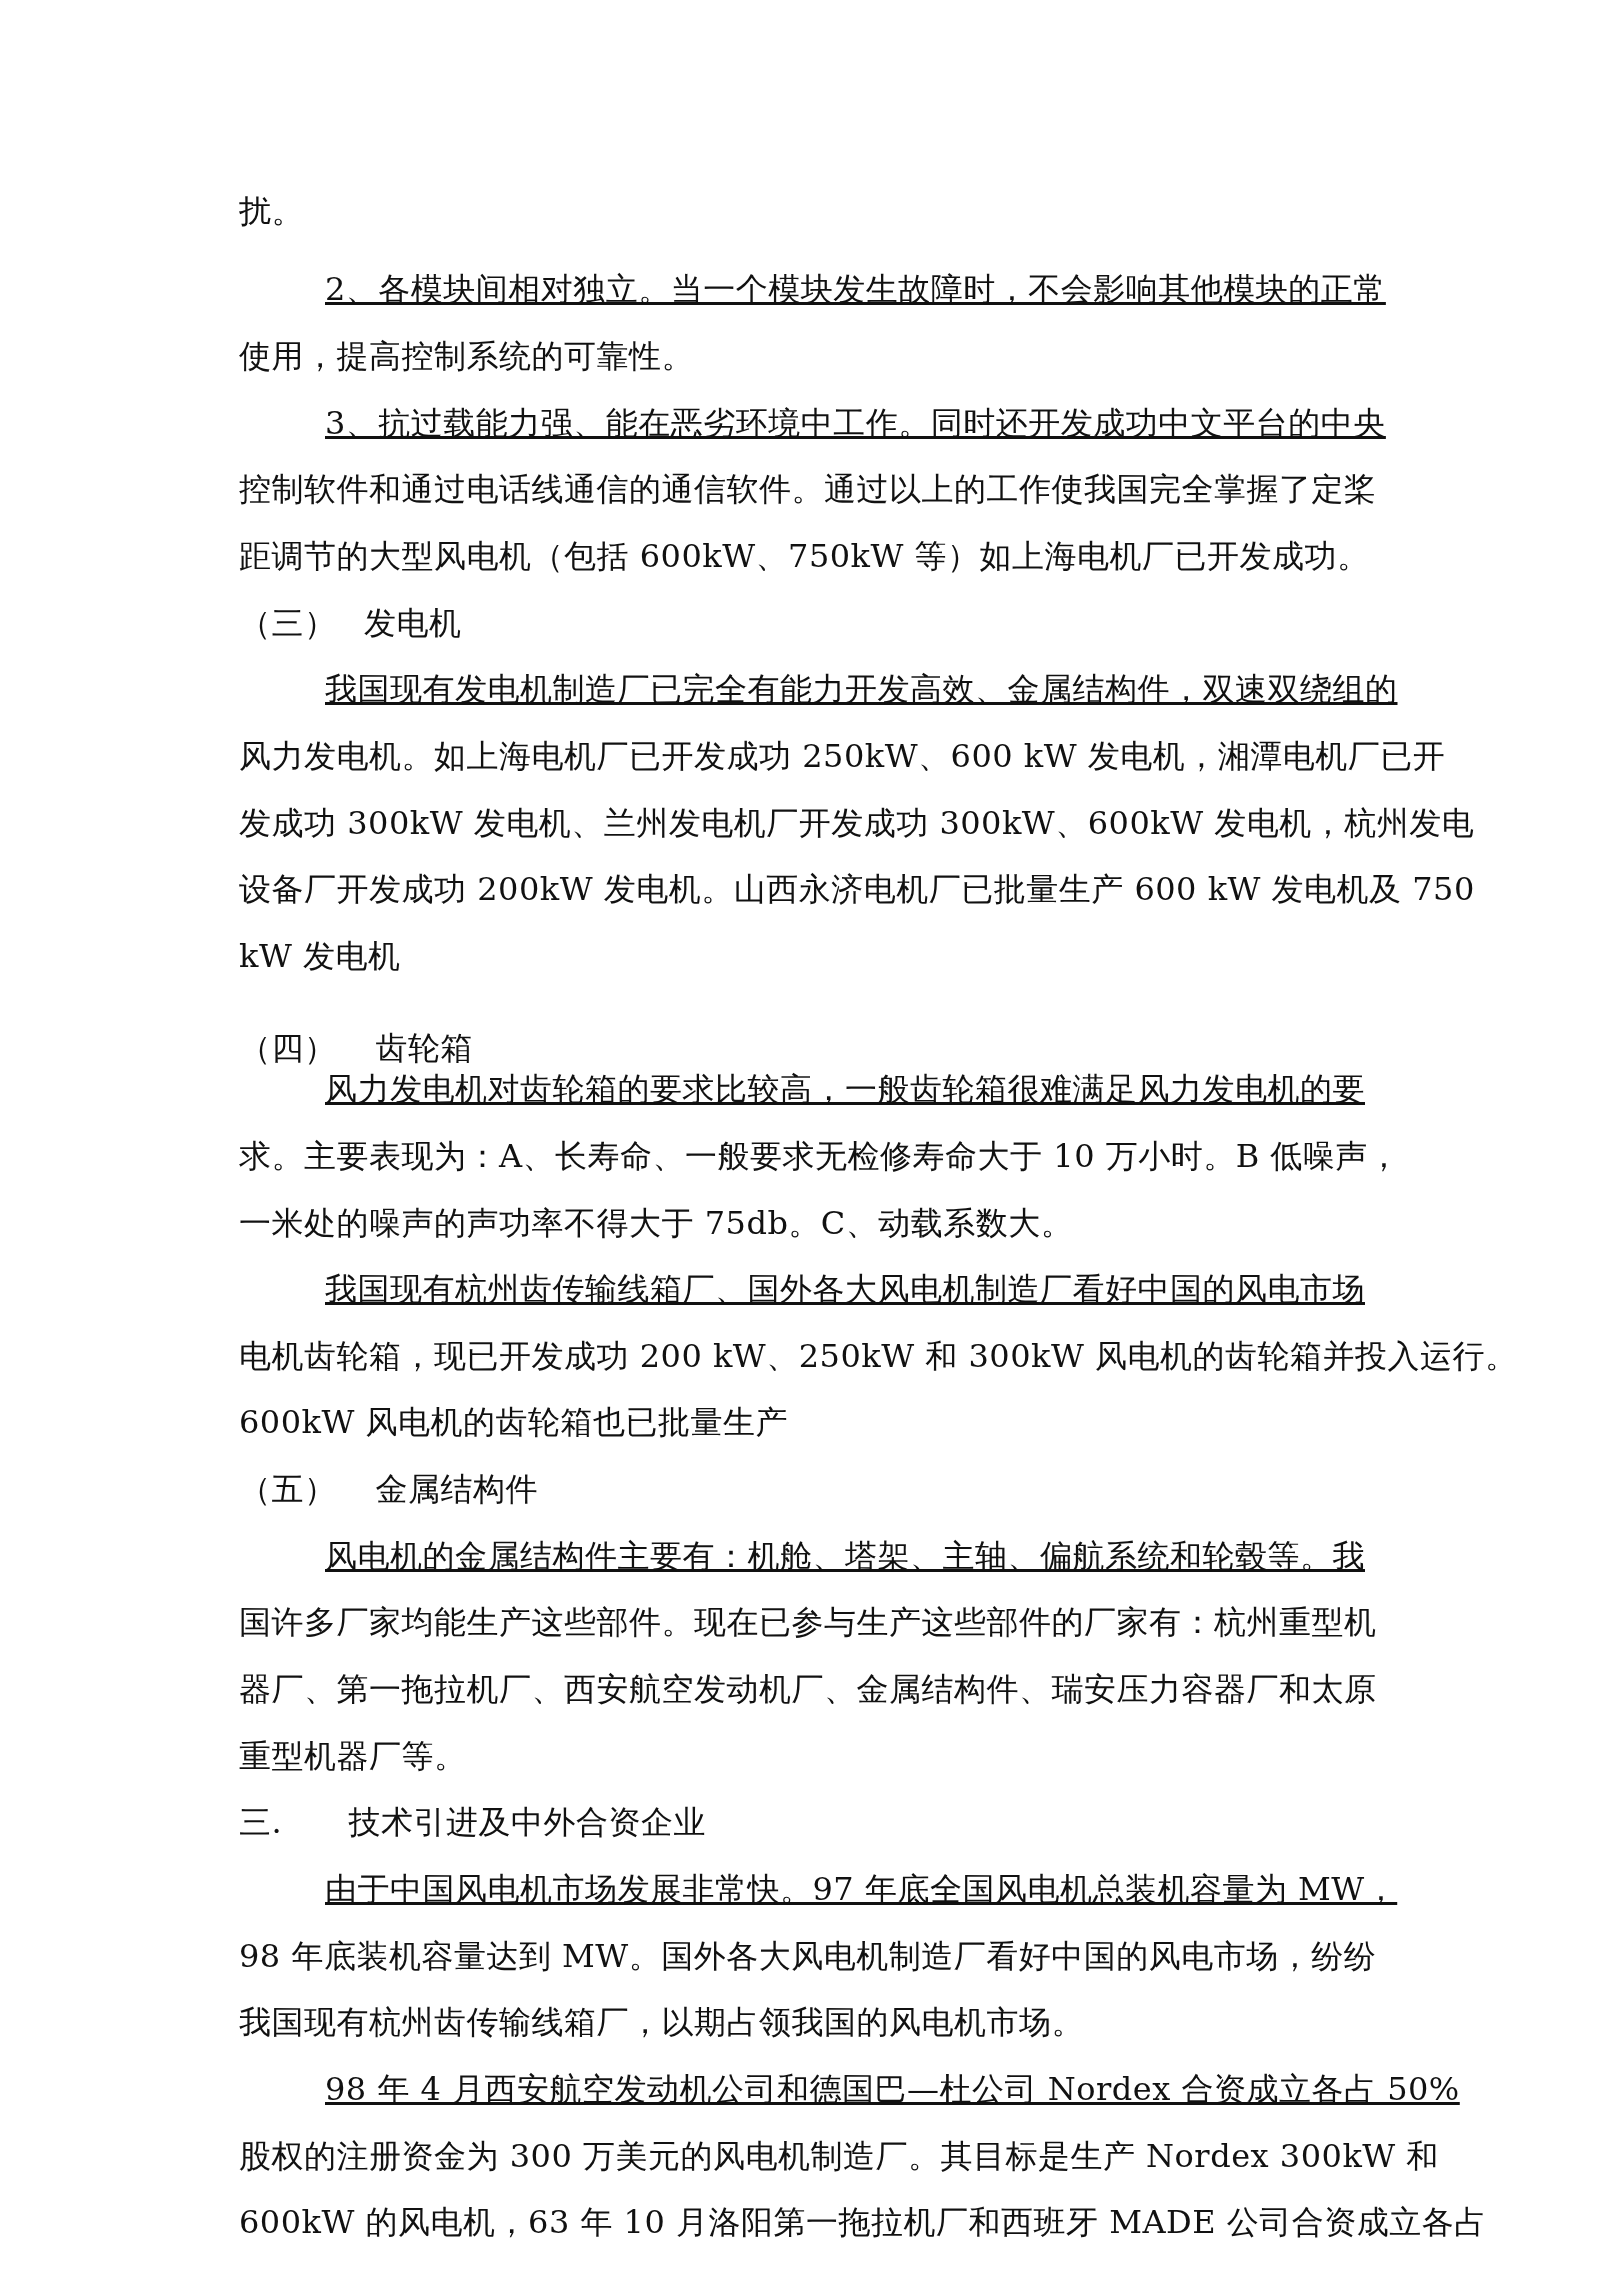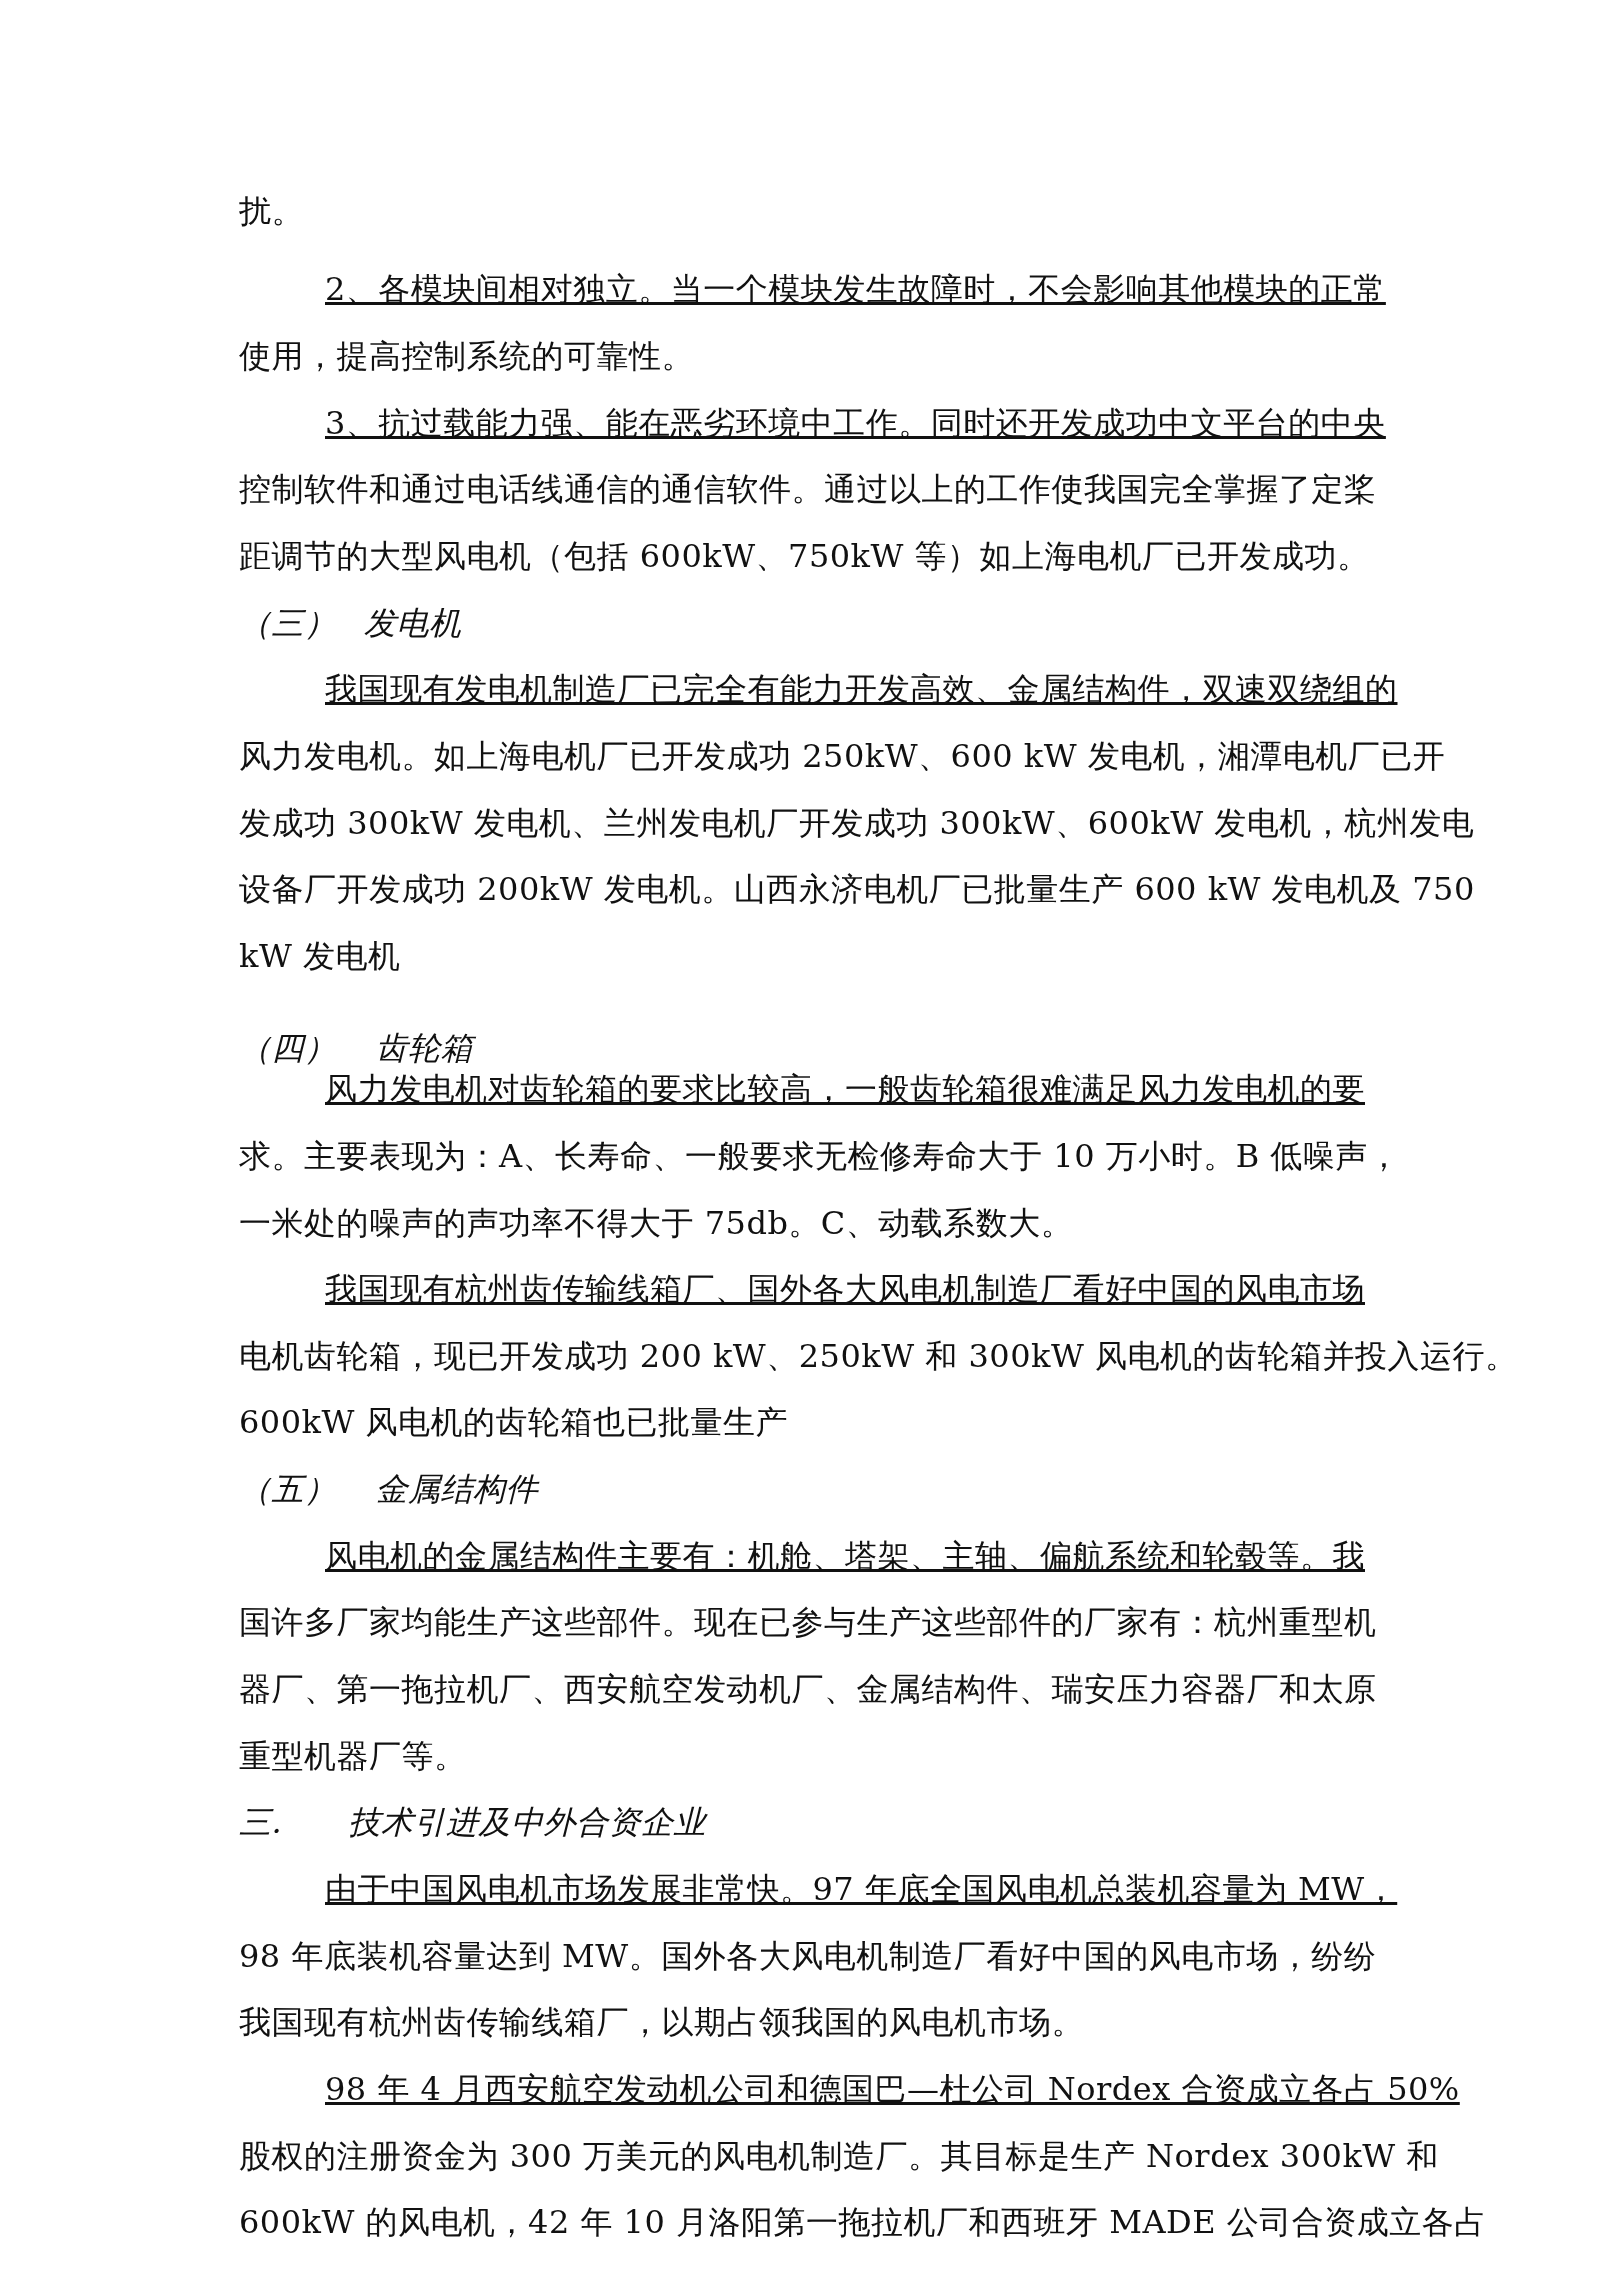--- a/index.html
+++ b/index.html
@@ -2,21 +2,21 @@
 <html><head>
 <meta charset="utf-8">
 <style>
   html, body { margin: 0; padding: 0; background: #ffffff; }
   body { width: 1620px; height: 2293px; position: relative; overflow: hidden;
          font-family: "DejaVu Serif", "Liberation Serif", serif; color: #111; }
   .page { position: absolute; left: 239px; top: 192px; width: 1145px; }
   .line { position: absolute; left: 0; font-size: 32px; line-height: 39px; white-space: nowrap;
           letter-spacing: 0.5px; }
   .indent { left: 86px; text-decoration: underline; }
-  .heading { left: 0; font-style: italic; }
+  .heading { left: 0; }
   .h-num { display: inline-block; }
   .h-gap { display: inline-block; width: 27.4px; }
   .h-gap-wide { display: inline-block; width: 39px; }
 </style>
 </head>
 <body>
 
 <div class="page">
   <div class="line" style="top:0px">扰。</div>
   <div class="line indent" style="top:78px">2、各模块间相对独立。当一个模块发生故障时，不会影响其他模块的正常</div>
@@ -53,15 +53,15 @@
   <div class="line" style="top:1545px">重型机器厂等。</div>
 
   <div class="line heading" style="top:1611px">
     <span class="h-num">三.</span><span class="h-gap-wide"></span><span class="h-gap"></span><span>技术引进及中外合资企业</span>
   </div>
   <div class="line indent" style="top:1678px">由于中国风电机市场发展非常快。97 年底全国风电机总装机容量为      MW，</div>
   <div class="line" style="top:1745px">98 年底装机容量达到      MW。国外各大风电机制造厂看好中国的风电市场，纷纷</div>
   <div class="line" style="top:1811px">我国现有杭州齿传输线箱厂，以期占领我国的风电机市场。</div>
   <div class="line indent" style="top:1878px">98 年 4 月西安航空发动机公司和德国巴—杜公司 Nordex 合资成立各占 50%</div>
   <div class="line" style="top:1945px">股权的注册资金为 300 万美元的风电机制造厂。其目标是生产 Nordex 300kW 和</div>
-  <div class="line" style="top:2011px">600kW 的风电机，42 年 10 月洛阳第一拖拉机厂和西班牙 MADE 公司合资成立各占</div>
+  <div class="line" style="top:2011px">600kW 的风电机，63 年 10 月洛阳第一拖拉机厂和西班牙 MADE 公司合资成立各占</div>
 </div>
 
 
 </body></html>

